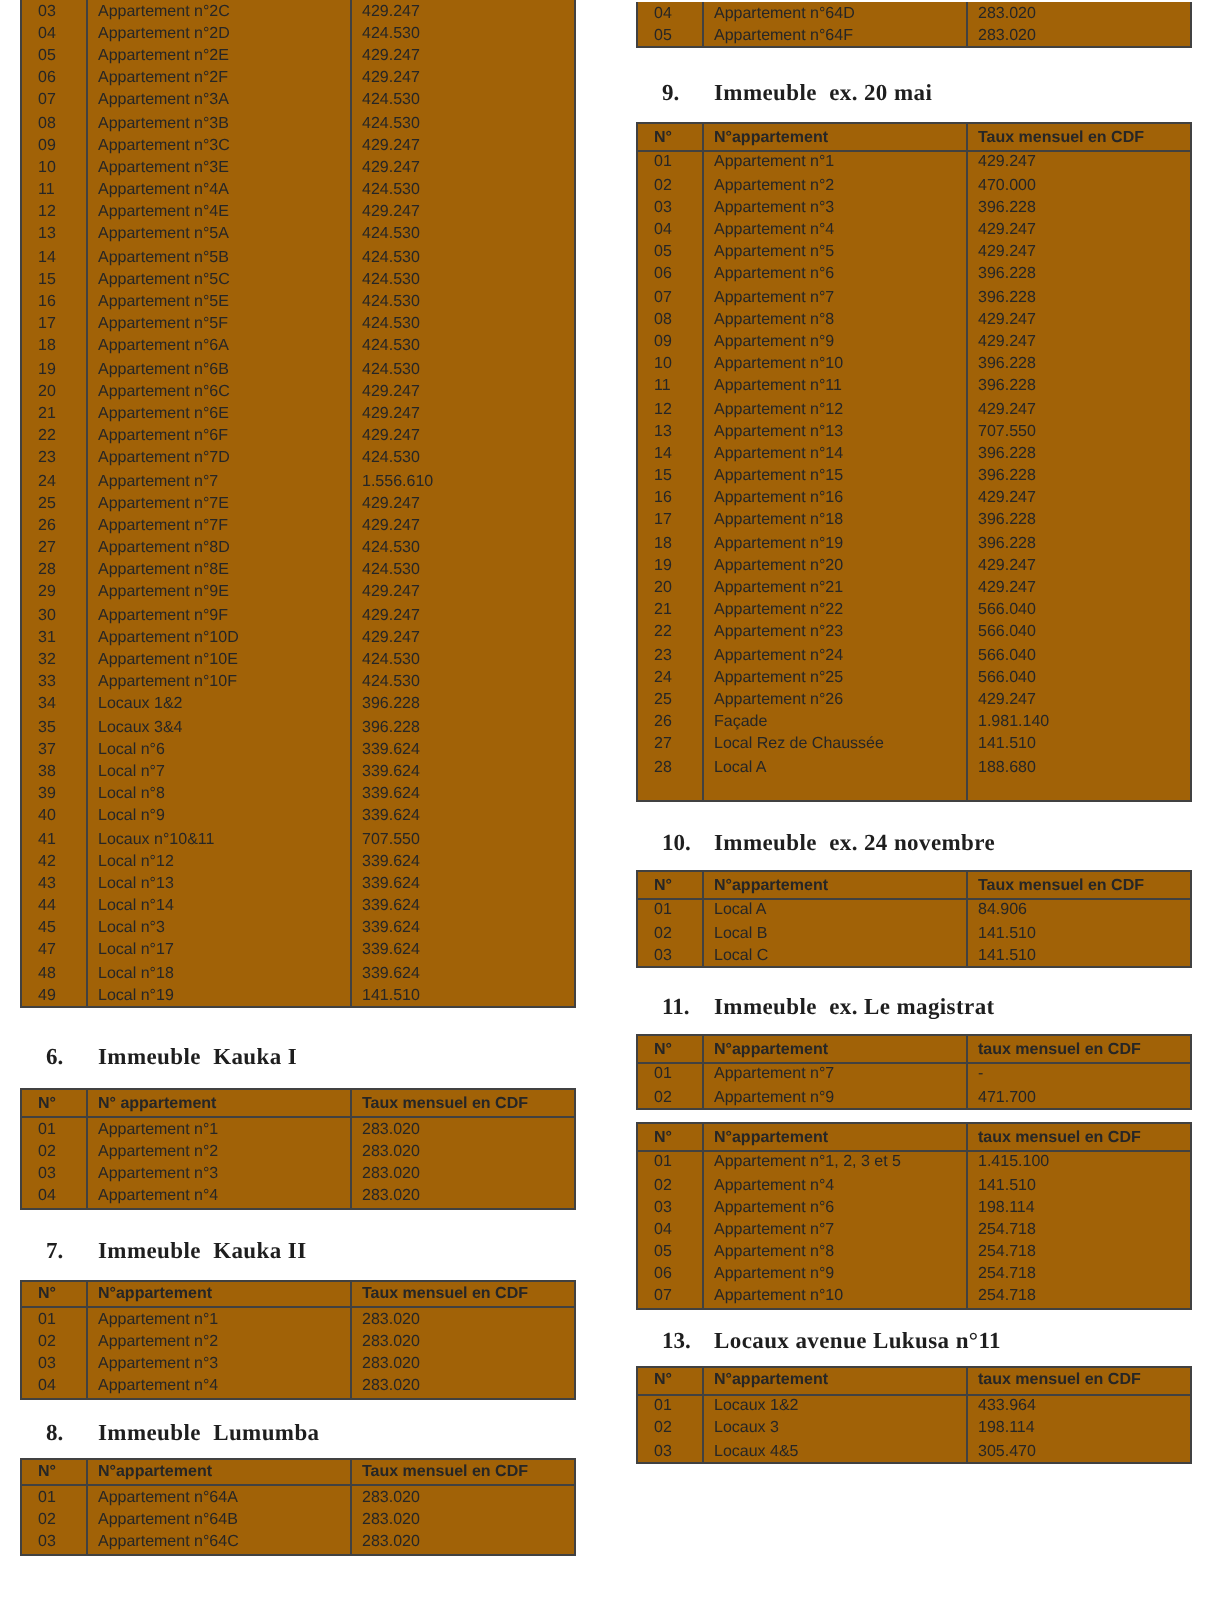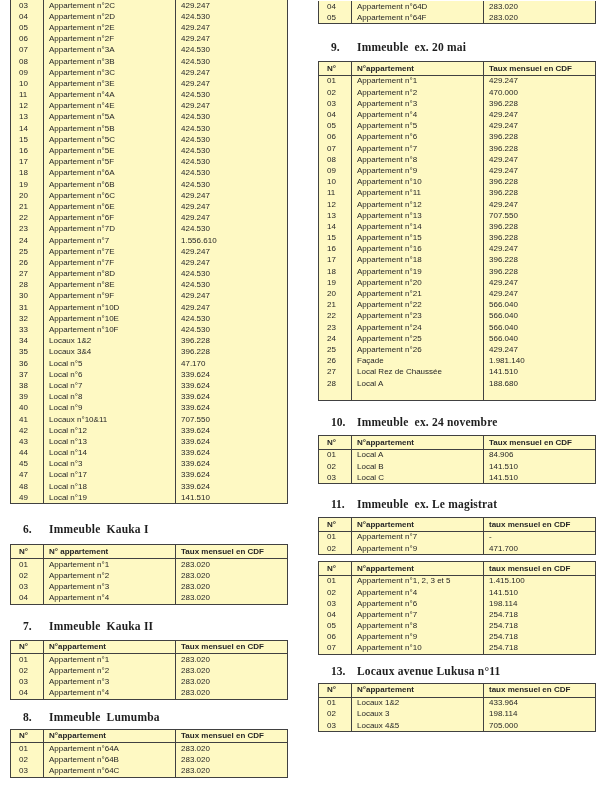--- a/index.html
+++ b/index.html
@@ -22,21 +22,21 @@
     width: 278px;
   }
   .col-left  { left: 10px; }
   .col-right { left: 318px; }
 
   table.rates {
     border-collapse: collapse;
     table-layout: fixed;
     width: 278px;
     border: 1.5px solid #414141;
-    background: #fef9c3;
+    background: #a16207;
   }
   table.rates.cut-top { border-top: none; }
   table.rates td, table.rates th {
     font-family: "Liberation Sans", sans-serif;
     font-size: 8px;
     line-height: 1;
     height: 11.2px;
     padding: 0 2px 0 5px;
     border-left: 1px solid #414141;
     vertical-align: middle;
@@ -235,20 +235,25 @@
             <td>27</td>
             <td>Appartement n°8D</td>
             <td>424.530</td>
           </tr>
           <tr>
             <td>28</td>
             <td>Appartement n°8E</td>
             <td>424.530</td>
           </tr>
           <tr>
+            <td>29</td>
+            <td>Appartement n°9E</td>
+            <td>429.247</td>
+          </tr>
+          <tr>
             <td>30</td>
             <td>Appartement n°9F</td>
             <td>429.247</td>
           </tr>
           <tr>
             <td>31</td>
             <td>Appartement n°10D</td>
             <td>429.247</td>
           </tr>
           <tr>
@@ -263,25 +268,20 @@
           </tr>
           <tr>
             <td>34</td>
             <td>Locaux 1&amp;2</td>
             <td>396.228</td>
           </tr>
           <tr>
             <td>35</td>
             <td>Locaux 3&amp;4</td>
             <td>396.228</td>
-          </tr>
-          <tr>
-            <td>36</td>
-            <td>Local n°5</td>
-            <td>47.170</td>
           </tr>
           <tr>
             <td>37</td>
             <td>Local n°6</td>
             <td>339.624</td>
           </tr>
           <tr>
             <td>38</td>
             <td>Local n°7</td>
             <td>339.624</td>
@@ -790,19 +790,19 @@
             <td>433.964</td>
           </tr>
           <tr>
             <td>02</td>
             <td>Locaux 3</td>
             <td>198.114</td>
           </tr>
           <tr>
             <td>03</td>
             <td>Locaux 4&amp;5</td>
-            <td>705.000</td>
+            <td>305.470</td>
           </tr>
         </tbody>
       </table>
 
   </div>
 </div>
 
 </body></html>

